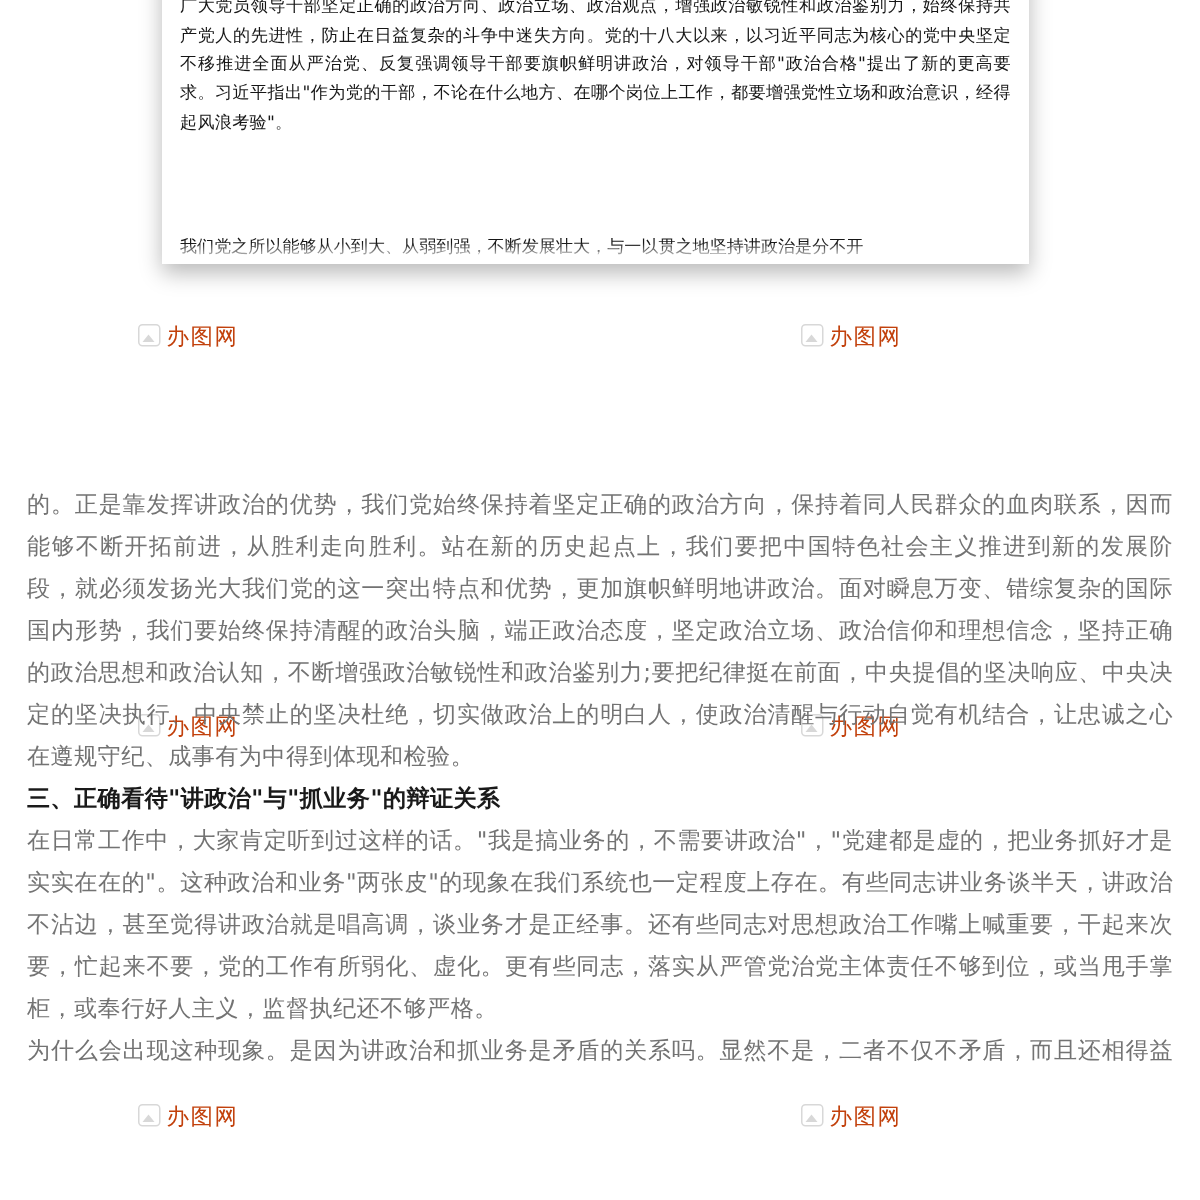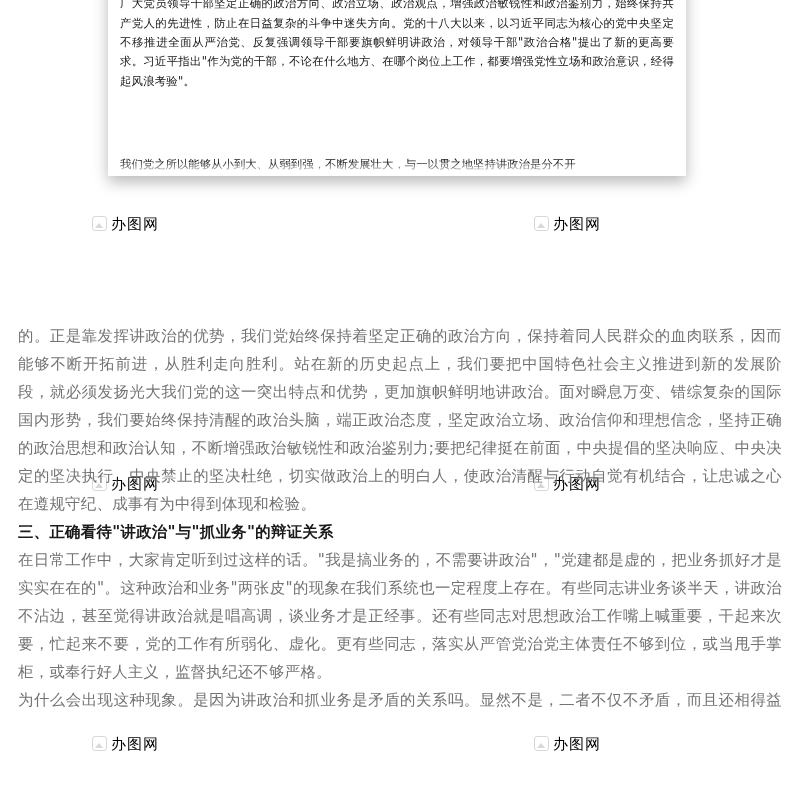--- a/index.html
+++ b/index.html
@@ -64,21 +64,21 @@
     left: 0; right: 0; bottom: 0;
     height: 14px;
     background: linear-gradient(to bottom, rgba(255,255,255,0), #ffffff 85%);
     pointer-events: none;
   }
 
   
   .watermark {
     position: absolute;
     font-size: 15px;
-    color: #000000;
+    color: #c2410c;
     letter-spacing: 1px;
     user-select: none;
     white-space: nowrap;
     font-family: "DejaVu Sans", "Liberation Sans", sans-serif;
   }
   .wm-icon {
     display: inline-block;
     width: 13px;
     height: 13px;
     border: 1.4px solid #d8d8d8;

